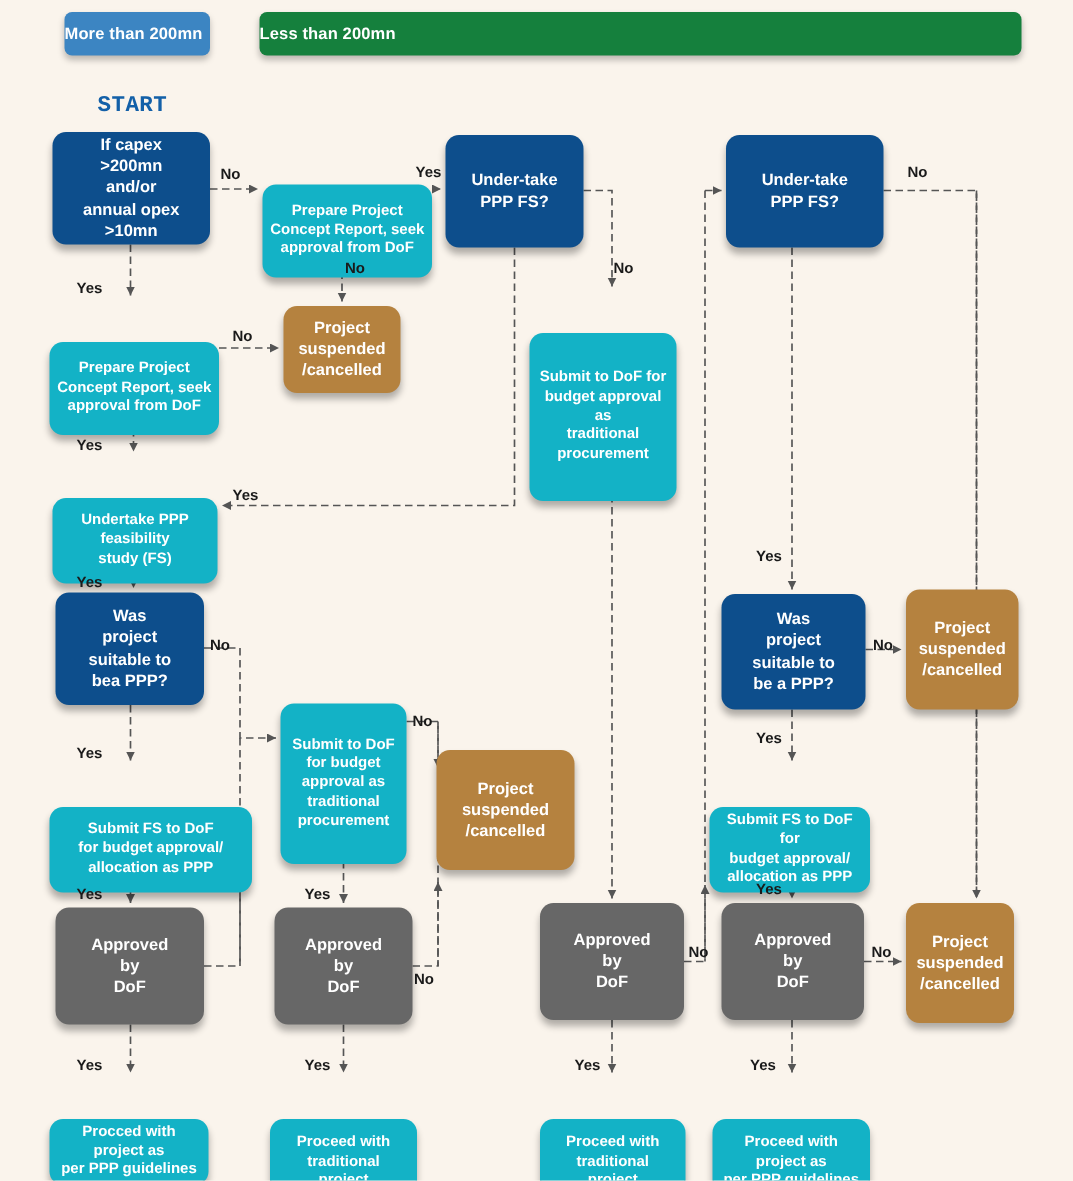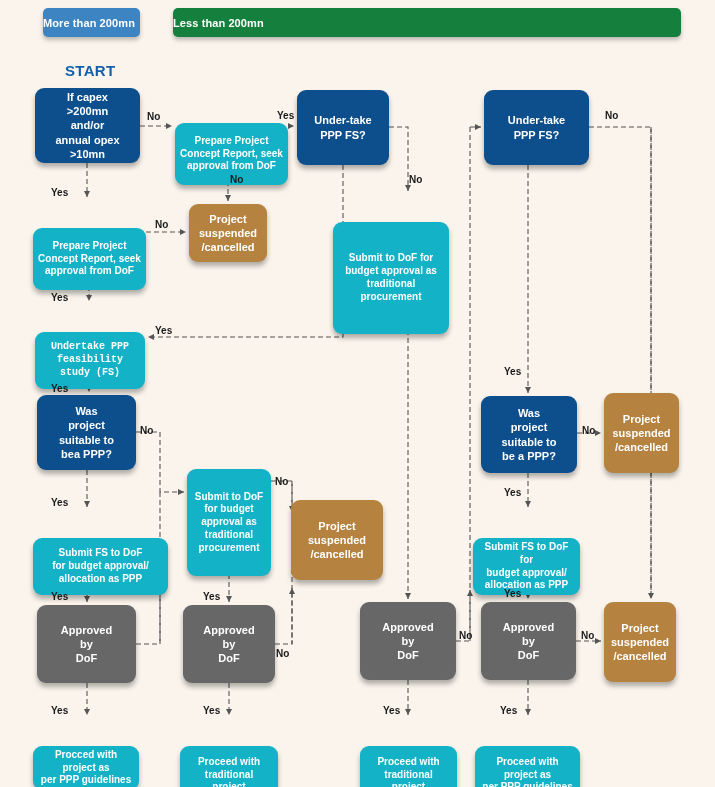--- a/index.html
+++ b/index.html
@@ -41,20 +41,21 @@
   .teal{background:#13b2c6;margin-top:28px;}
   .brown{background:#b5823f;}
   .gray{background:#676767;}
 
   .start-label{
     position:absolute;
     color:#1360a8;
     font-weight:bold;
     font-size:15px;
     letter-spacing:.3px;
+    font-family:Liberation Mono, monospace;
   }
 
   .edge-label{
     position:absolute;
     color:#1a1a1a;
     font-weight:bold;
     font-size:10px;
     white-space:nowrap;
   }
 </style>
@@ -164,26 +165,26 @@
 PPP FS?</div>
 
   <div class="node teal" style="left:33px;top:200px;width:113px;height:62px;font-size:10px;">Prepare Project
 Concept Report, seek
 approval from DoF</div>
 
   <div class="node brown" style="left:189px;top:204px;width:78px;height:58px;font-size:11px;">Project
 suspended
 /cancelled</div>
 
-  <div class="node teal" style="left:333px;top:194px;width:116px;height:112px;font-size:10px;">Submit to DoF for
+  <div class="node teal" style="left:353px;top:194px;width:98px;height:112px;font-size:10px;">Submit to DoF for
 budget approval as
 traditional
 procurement</div>
 
-  <div class="node teal" style="left:35px;top:304px;width:110px;height:57px;font-size:10px;font-family:Liberation Mono, monospace;">Undertake PPP
+  <div class="node teal" style="left:35px;top:304px;width:110px;height:57px;font-size:10px;">Undertake PPP
 feasibility
 study (FS)</div>
 
   <div class="node navy" style="left:37px;top:395px;width:99px;height:75px;font-size:11px;">Was
 project
 suitable to
 bea PPP?</div>
 
   <div class="node navy" style="left:481px;top:396px;width:96px;height:77px;font-size:11px;">Was
 project

